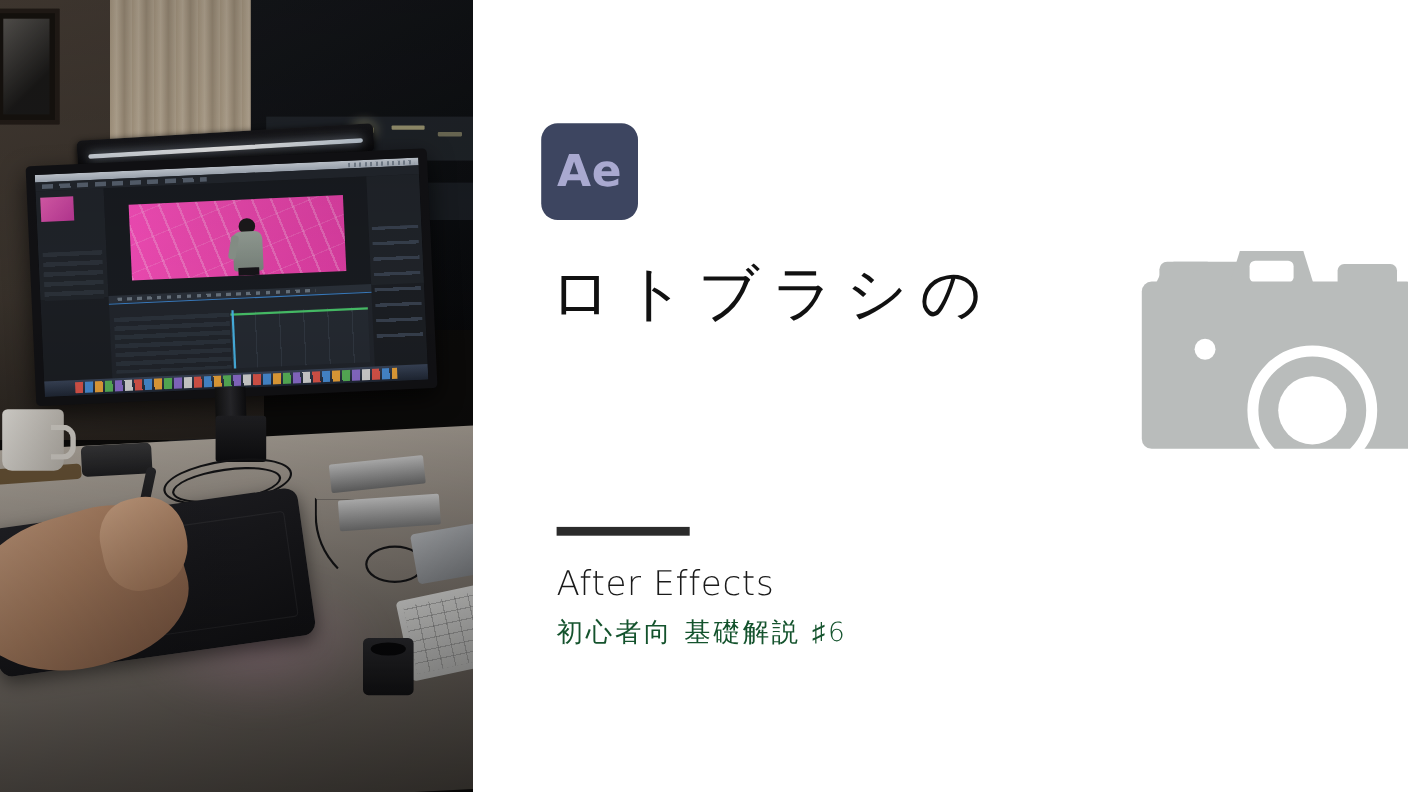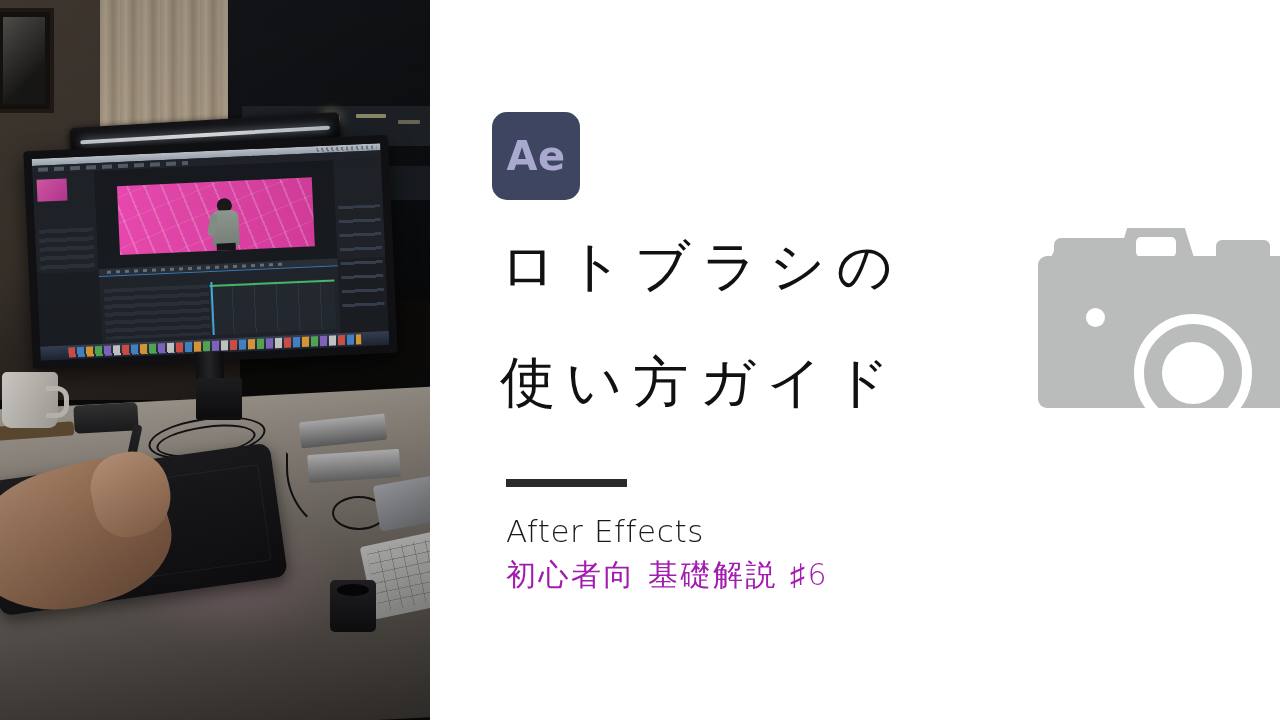--- a/index.html
+++ b/index.html
@@ -184,21 +184,21 @@
   .title { position:absolute; left:500px; top:208px; width:560px; }
   .title-line { font-size:55px; line-height:116px; color:#111111; letter-spacing:11px;
                 font-weight:400; white-space:nowrap;
                 font-family:"DejaVu Sans","Liberation Sans",sans-serif; }
 
   .divider { position:absolute; left:506px; top:479px; width:121px; height:8px; background:#2b2b2b; }
 
   .sub { position:absolute; left:506px; top:510px; }
   .sub-en { font-size:31px; color:#1a1a1a; font-weight:300; letter-spacing:.6px; line-height:42px;
             font-family:"DejaVu Sans","Liberation Sans",sans-serif; }
-  .sub-jp { font-size:30px; color:#a21caf; font-weight:300; letter-spacing:2.5px; line-height:46px;
+  .sub-jp { font-size:24px; color:#14532d; font-weight:300; letter-spacing:2.5px; line-height:46px;
             font-family:"DejaVu Sans","Liberation Sans",sans-serif; white-space:nowrap; }
 </style>
 </head>
 <body>
 
 <div class="canvas">
 
   <div class="photo">
     <div class="ph-wall"></div>
     <div class="ph-frame">
@@ -293,21 +293,20 @@
       <div class="cam-lens-i"></div>
     </div>
   </div>
 
   <div class="ae-logo" style="background:#3d4560;align-items:center;">
     <span style="color:#a9a9d0;">Ae</span>
   </div>
 
   <div class="title">
     <div class="title-line">ロトブラシの</div>
-    <div class="title-line">使い方ガイド</div>
   </div>
 
   <div class="divider"></div>
 
   <div class="sub">
     <div class="sub-en">After Effects</div>
     <div class="sub-jp">初心者向 基礎解説 ♯6</div>
   </div>
 
 </div>

